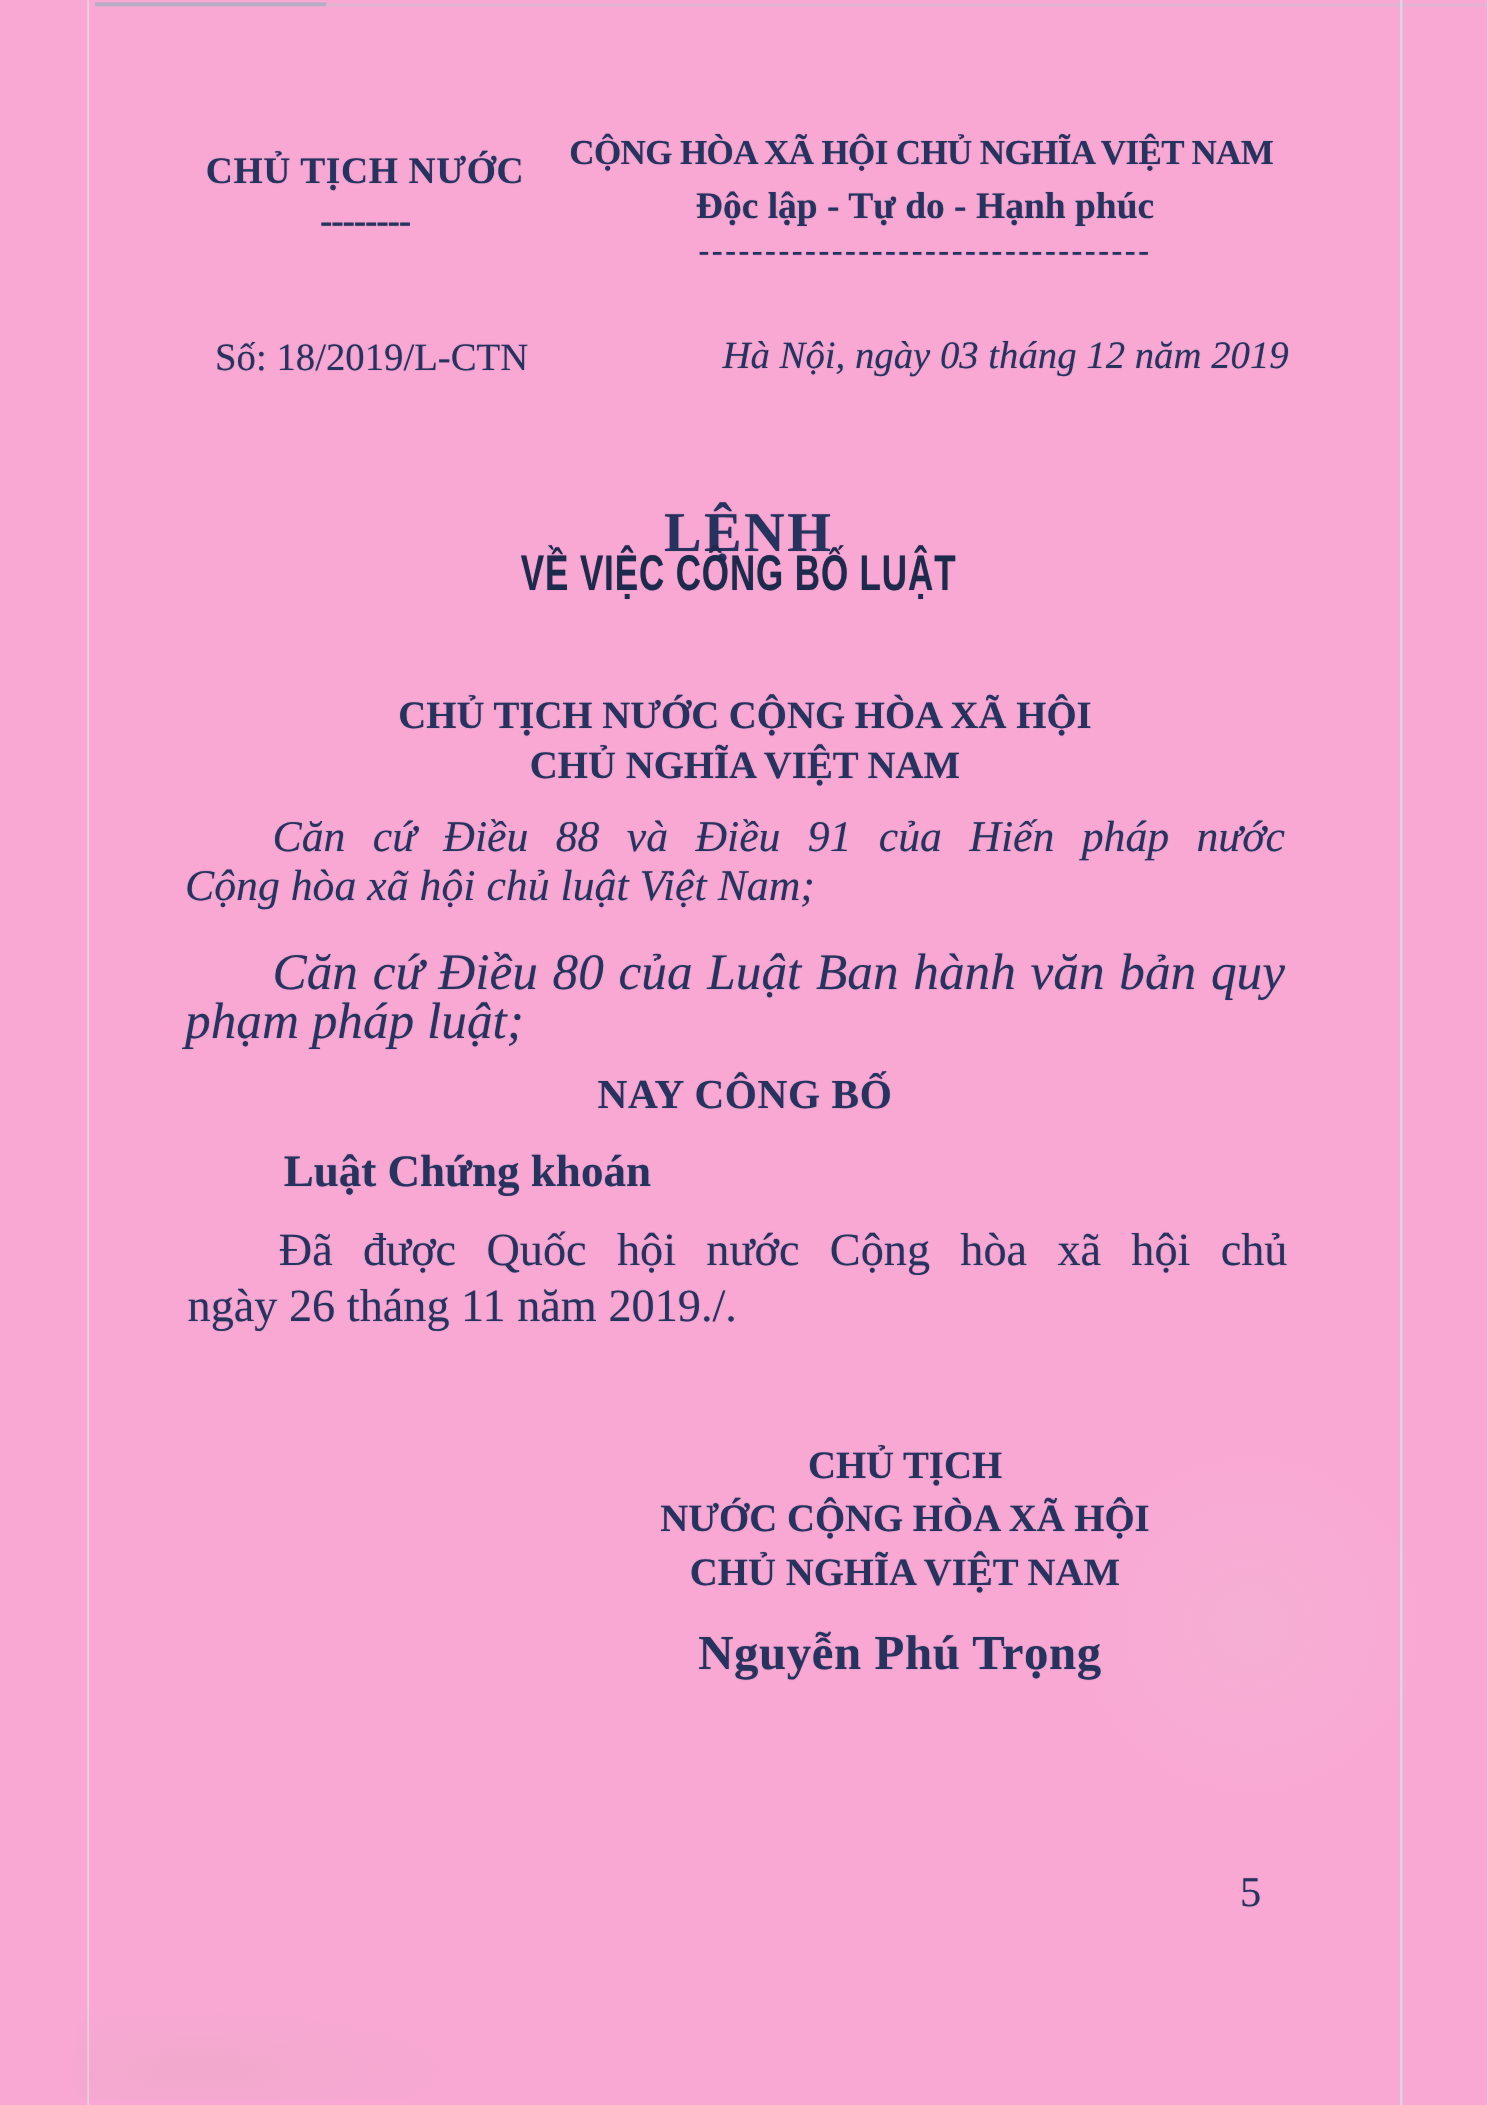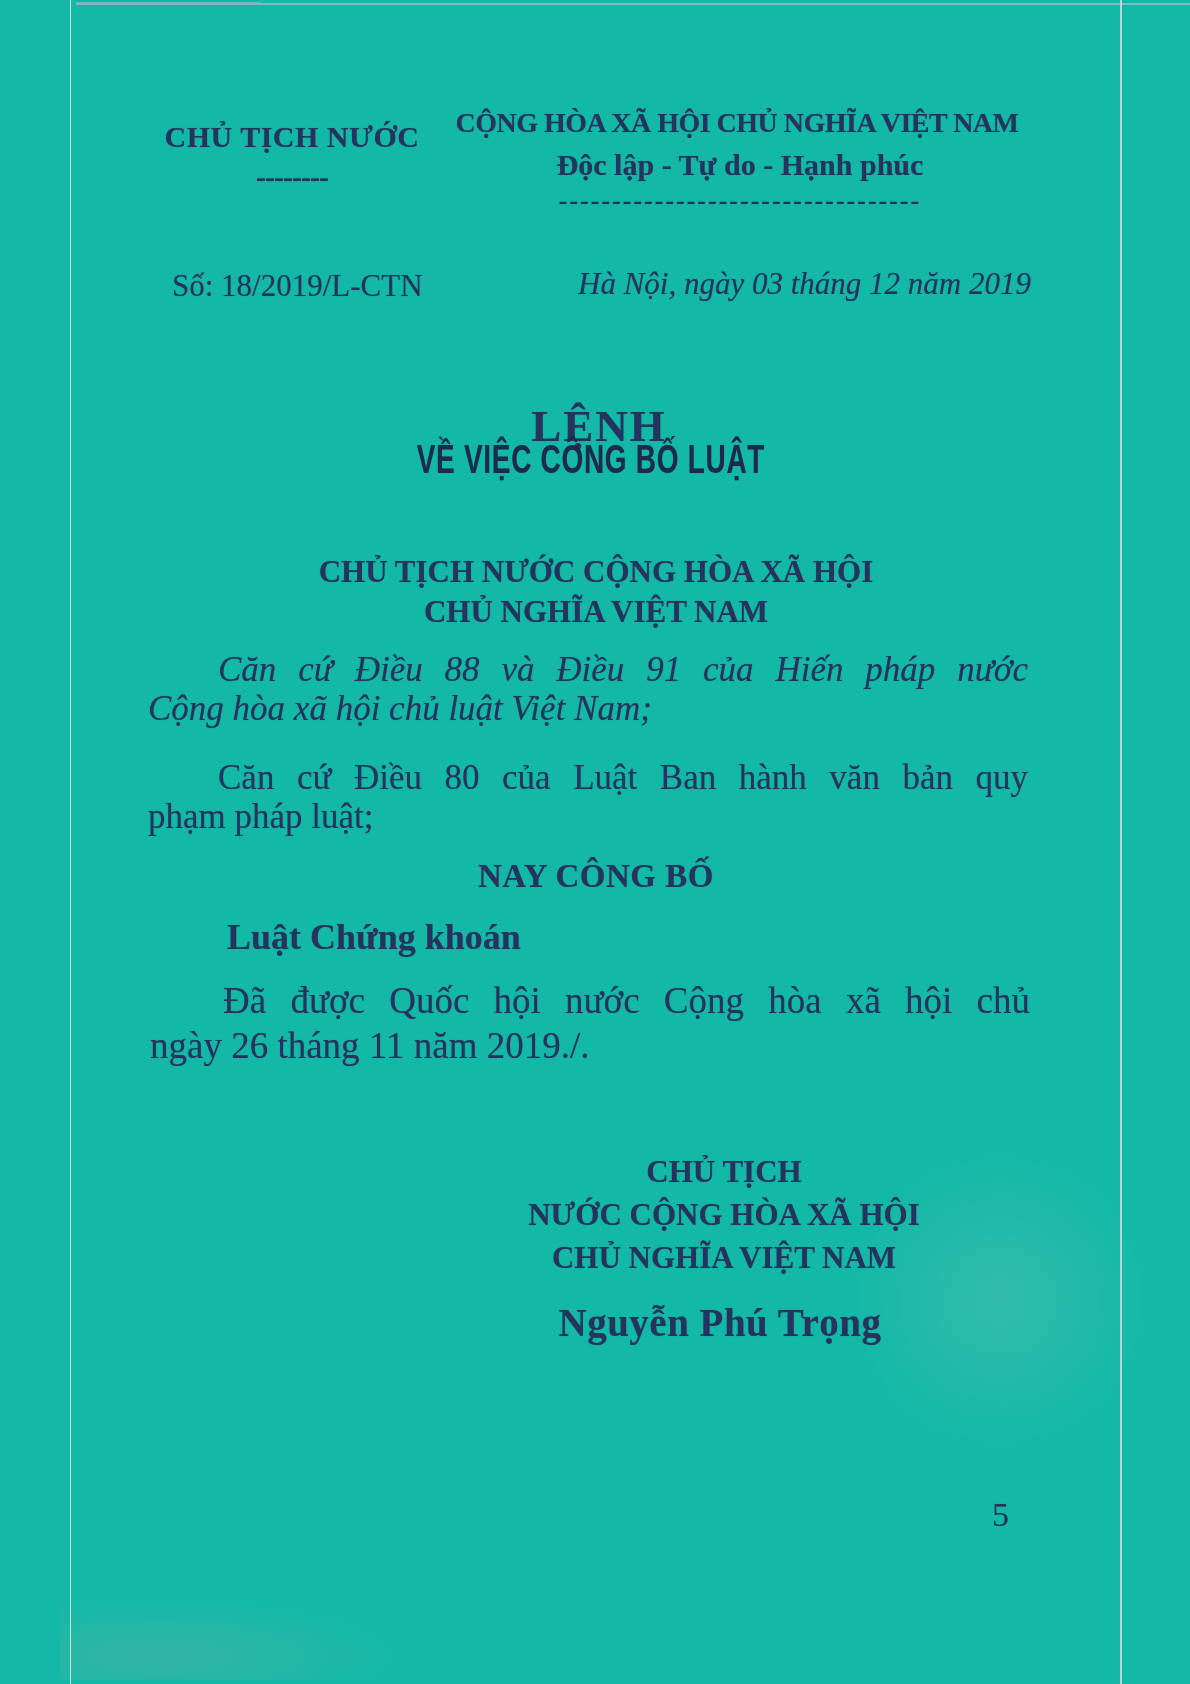--- a/index.html
+++ b/index.html
@@ -1,20 +1,20 @@
 <!DOCTYPE html>
 <html><head>
 <meta charset="utf-8">
 <style>
   html,body{margin:0;padding:0;background:#e8e8e8;}
   .page{
     position:relative;
     width:1190px;height:1684px;
     margin:0 auto;
-    background:#14b8a6;
+    background:#f9a8d4;
     overflow:hidden;
     font-family:"Liberation Serif", serif;
     color:#26335e;
   }
   .txt{
     position:absolute;
     color:#26335e;
     text-shadow:0 0 1px rgba(30,42,85,.38);
     white-space:nowrap;
   }
@@ -45,21 +45,21 @@
   .order-title{left:299px;top:360px;width:600px;font-size:45px;letter-spacing:2px;margin-top:40px;}
   .order-subtitle{left:291px;top:437px;width:600px;font-family:"Liberation Sans",sans-serif;font-size:40px;color:#1d2a4c;}
   .order-subtitle .squeeze{display:inline-block;transform:scaleX(.70);transform-origin:center;letter-spacing:1px;}
 
   
   .authority{left:146px;top:552px;width:900px;font-size:31px;line-height:40px;white-space:normal;}
   .para{position:absolute;left:148px;width:880px;white-space:normal;color:#26335e;text-shadow:0 0 1px rgba(30,42,85,.38);}
   .line{display:block;}
   .jfull{text-align:justify;text-align-last:justify;}
   .recital1{top:650px;font-size:35px;line-height:39px;font-style:italic;}
-  .recital2{top:758px;font-size:35px;line-height:39px;}
+  .recital2{top:758px;font-size:41px;line-height:39px;font-style:italic;}
   .ind70{padding-left:70px;}
   .ind73{padding-left:73px;}
   .promulgate{left:146px;top:858px;width:900px;font-size:33px;letter-spacing:.5px;}
   .law-name{left:227px;top:916px;font-size:36px;}
   .passage{top:978px;left:150px;width:880px;font-size:37px;line-height:45px;}
 
   
   .sig-title{left:374px;top:1150px;width:700px;font-size:31px;line-height:43px;white-space:normal;}
   .sig-name{left:370px;top:1300px;width:700px;font-size:39px;letter-spacing:.5px;}
 

